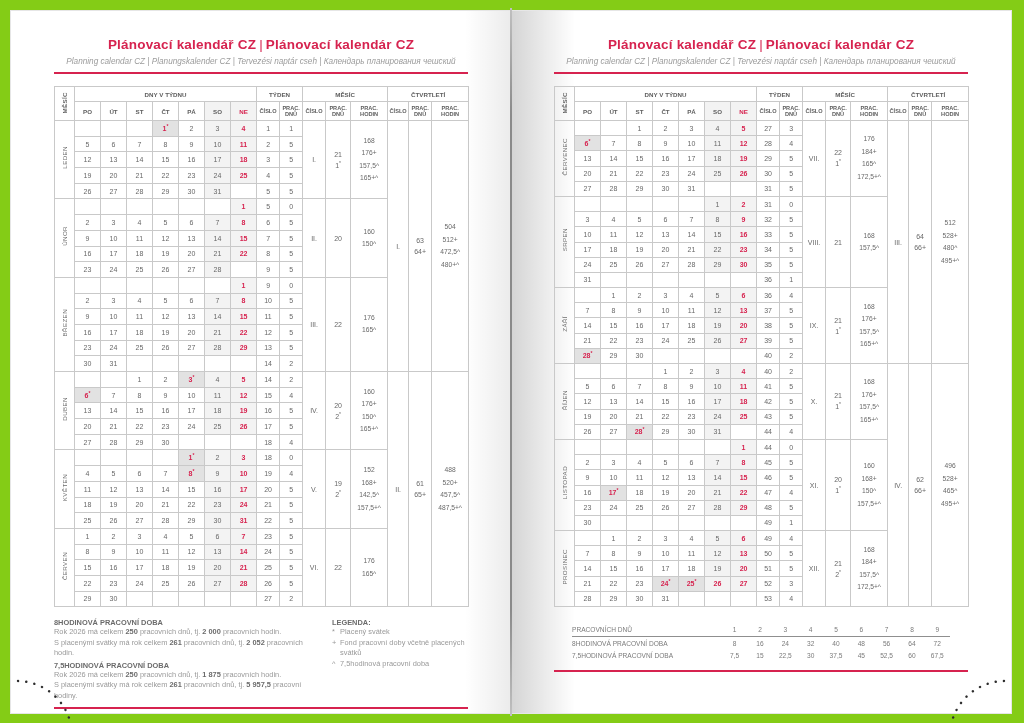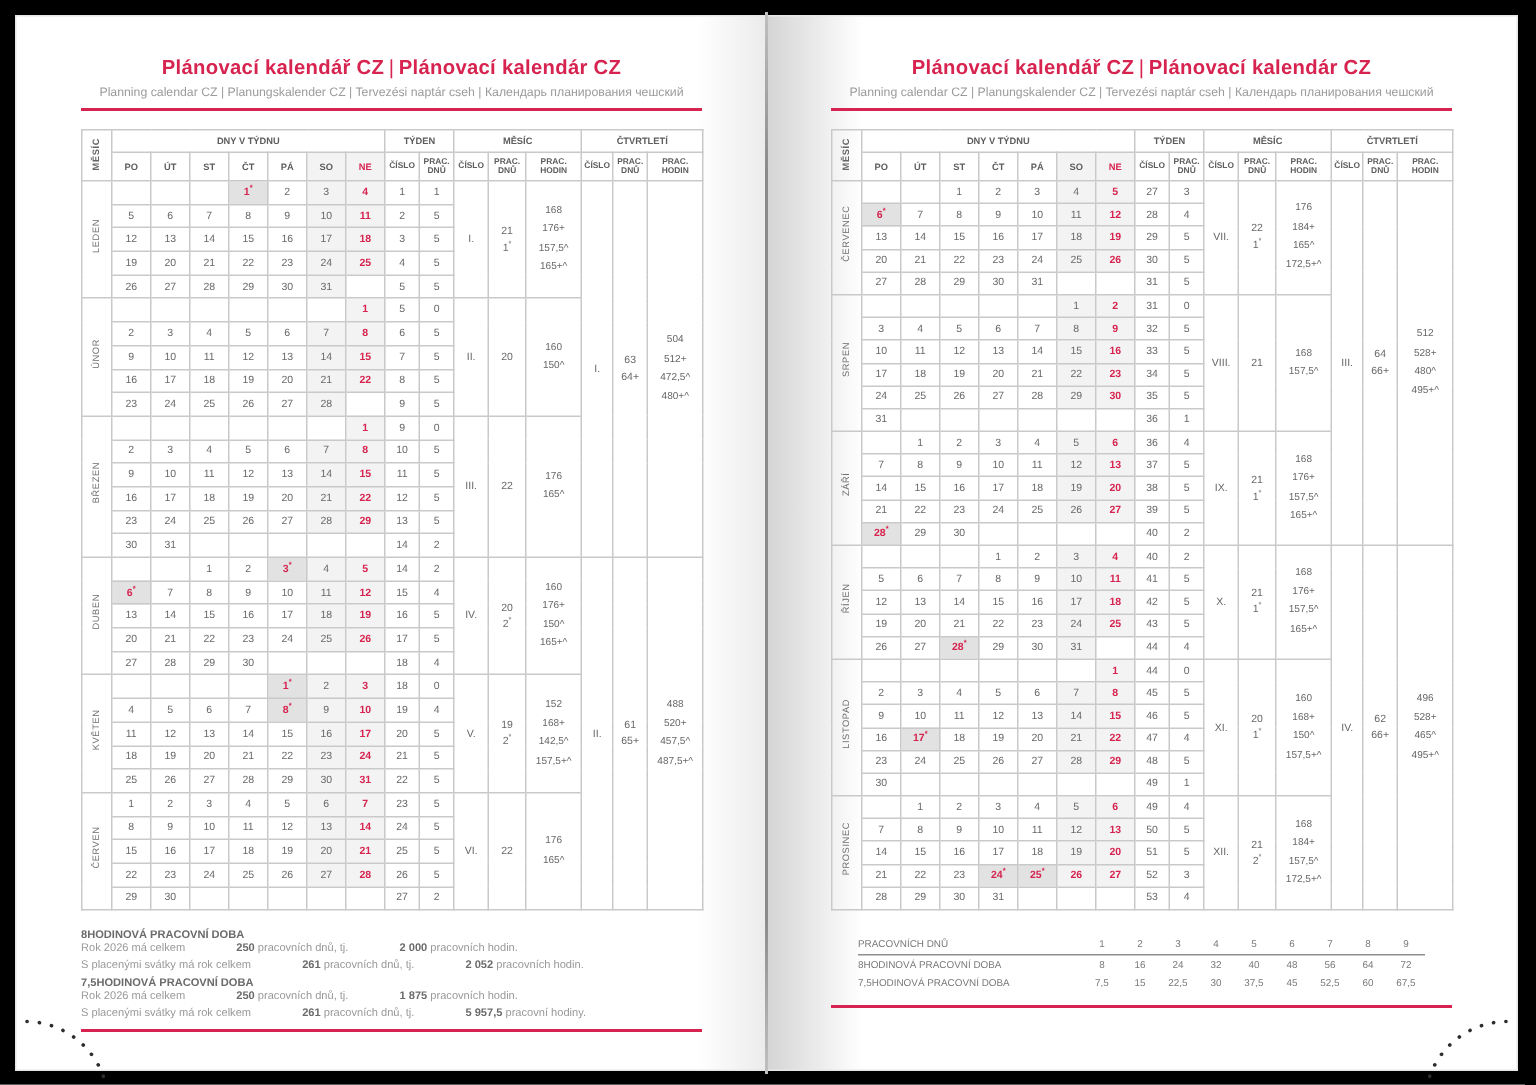--- a/index.html
+++ b/index.html
@@ -1,33 +1,33 @@
 <!DOCTYPE html>
 <html><head>
 <meta charset="utf-8">
 <style>
   :root{ --accent:#d6234f; --border:#c9c9c9; --txt:#686868; }
   *{box-sizing:border-box; margin:0; padding:0;}
   html,body{width:1024px;height:723px;overflow:hidden;}
   body{font-family:"Liberation Sans", sans-serif; background:#fbfbfb;}
-  .spread{position:relative;width:1024px;height:723px;background:#000000;padding-left:36px;}
+  .spread{position:relative;width:1024px;height:723px;background:#84cc16;padding-left:36px;}
   .page{position:absolute;top:10px;height:704px;width:501px;background:#fff;}
   .page-left{left:10px;border:1px solid #e6e6e6;border-right:none;}
   .page-right{left:511px;border:1px solid #e6e6e6;border-left:none;}
   .page-left::after{content:"";position:absolute;top:0;right:0;bottom:0;width:46px;
     background:linear-gradient(to right, rgba(0,0,0,0), rgba(0,0,0,0.08));pointer-events:none;}
   .page-right::before{content:"";position:absolute;top:0;left:0;bottom:0;width:64px;
     background:linear-gradient(to right, rgba(0,0,0,0.17), rgba(0,0,0,0));pointer-events:none;}
   .seam{position:absolute;left:510px;top:8px;width:2px;height:708px;
     background:linear-gradient(to bottom,#c0c0c0,#8a8a8a 15%,#8a8a8a 85%,#c0c0c0);}
   .page-inner{position:relative;height:100%;padding:0 43px;}
 
   .title{margin-top:26px;text-align:center;font-size:13.5px;font-weight:bold;color:var(--accent);letter-spacing:.2px;}
   .title .sep{font-weight:400;padding:0 3px;}
-  .subtitle{text-align:center;font-size:8.2px;color:#9b9b9b;margin-top:5px;}
+  .subtitle{text-align:center;font-size:8.2px;color:#9b9b9b;margin-top:5px;font-style:italic;}
   .rule{height:2px;background:var(--accent);width:414px;margin:0 auto;}
   .rule-header{margin-top:6px;}
 
   table.cal-table{border-collapse:collapse;table-layout:fixed;width:414px;margin:12px auto 0;}
   .cal-table th,.cal-table td{border:1px solid var(--border);text-align:center;vertical-align:middle;padding:0;}
   .cal-table th{color:#5d5d5d;font-weight:bold;}
   th.grp{font-size:6.2px;height:15px;}
   th.day{font-size:6.2px;height:19px;}
   th.sub{font-size:5.6px;line-height:1.15;white-space:pre-line;}
   .page-left tbody tr{height:15.7px;}
@@ -41,21 +41,21 @@
   th.red{color:var(--accent);}
   sup{font-size:5px;line-height:0;vertical-align:super;}
   .vtext{writing-mode:vertical-rl;transform:rotate(180deg);display:inline-block;
     font-size:6.2px;font-weight:bold;color:#666;letter-spacing:.4px;white-space:nowrap;}
   td.mname .vtext{font-weight:400;color:#6e6e6e;}
 
   .ft-cols{display:flex;width:414px;margin:9px auto 0;gap:16px;}
   .ft-text{flex:1;}
   .ft-h{font-size:7.4px;font-weight:bold;color:#6b6b6b;margin-top:2px;}
   .ft-line{font-size:7.4px;color:#999;line-height:1.42;}
-  .ft-line b{color:#6b6b6b;margin-left:32px;}
+  .ft-line b{color:#6b6b6b;}
   .ft-legend{width:136px;font-size:7.4px;color:#999;}
   .legend-h{font-weight:bold;color:#6b6b6b;margin-top:2px;}
   .legend-item{display:flex;line-height:1.42;}
   .legend-sym{width:8px;flex:none;}
   .rule-bottom{margin-top:6px;}
 
   .ft2{width:378px;margin:16px auto 0;font-size:6.6px;color:#7a7a7a;}
   .ft2-row{display:flex;align-items:baseline;padding:2.5px 0;}
   .ft2-row.head{border-bottom:1px solid #8f8f8f;padding-bottom:3.5px;}
   .ft2-label{width:150px;text-align:left;}
@@ -574,20 +574,35 @@
           </table>
         </div>
       <div class="ft-cols">
         <div class="ft-text" id="ft-text">
             <div class="ft-h">8HODINOVÁ PRACOVNÍ DOBA</div>
             <div class="ft-line">Rok 2026 má celkem <b>250</b> pracovních dnů, tj. <b>2 000</b> pracovních hodin.</div>
             <div class="ft-line">S placenými svátky má rok celkem <b>261</b> pracovních dnů, tj. <b>2 052</b> pracovních hodin.</div>
             <div class="ft-h">7,5HODINOVÁ PRACOVNÍ DOBA</div>
             <div class="ft-line">Rok 2026 má celkem <b>250</b> pracovních dnů, tj. <b>1 875</b> pracovních hodin.</div>
             <div class="ft-line">S placenými svátky má rok celkem <b>261</b> pracovních dnů, tj. <b>5 957,5</b> pracovní hodiny.</div>
+          </div>
+        <div class="ft-legend" id="ft-legend">
+            <div class="legend-h">LEGENDA:</div>
+            <div class="legend-item">
+              <span class="legend-sym">*</span>
+              <span>Placený svátek</span>
+            </div>
+            <div class="legend-item">
+              <span class="legend-sym">+</span>
+              <span>Fond pracovní doby včetně placených svátků</span>
+            </div>
+            <div class="legend-item">
+              <span class="legend-sym">^</span>
+              <span>7,5hodinová pracovní doba</span>
+            </div>
           </div>
       </div>
       <div class="rule rule-bottom"></div>
       <svg class="perf perf-l" width="62" height="62" viewBox="0 0 62 62">
         <path d="M3 6 A 55 55 0 0 1 57 59" fill="none" stroke="#2d2d2d" stroke-width="2.4" stroke-dasharray="0.1 8.2" stroke-linecap="round"></path>
       </svg>
     </div>
   </div>
 
   <div class="page page-right">

